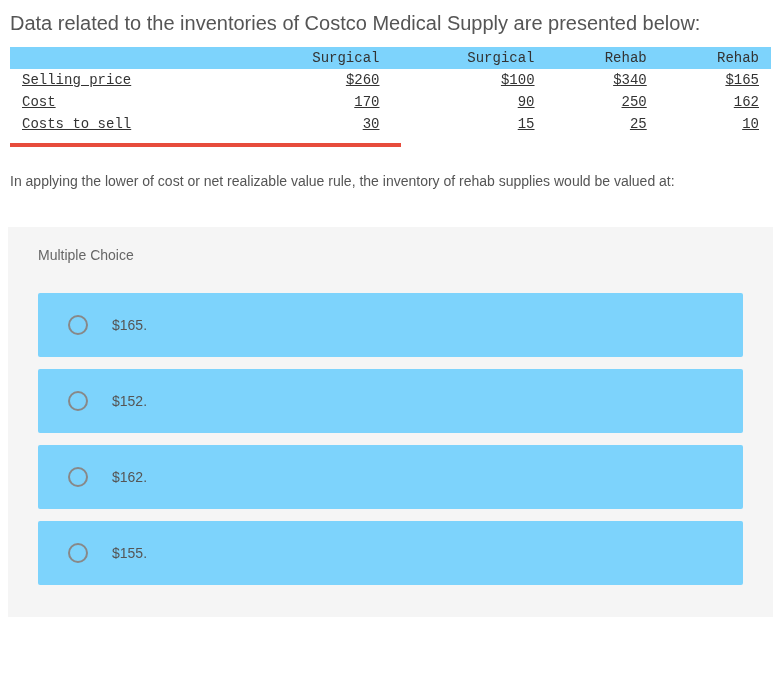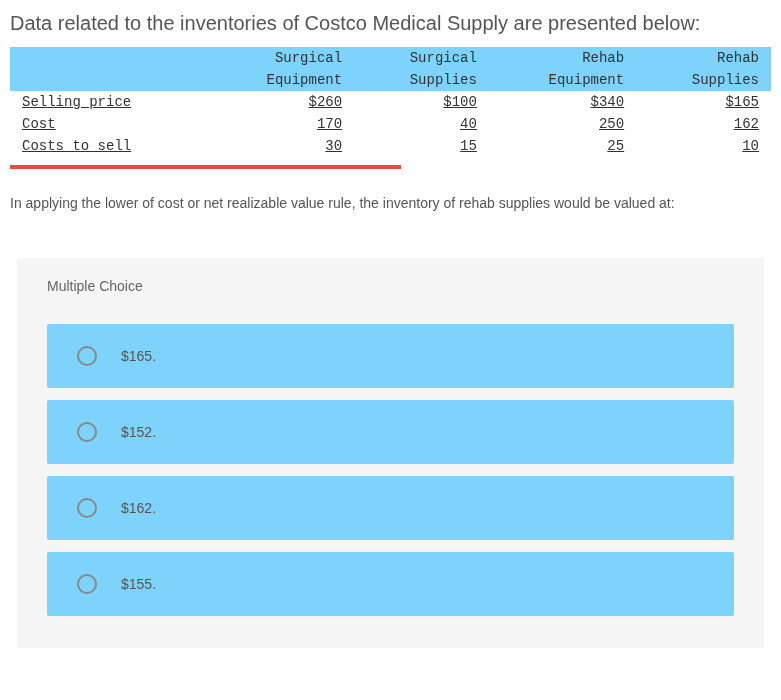--- a/index.html
+++ b/index.html
@@ -57,21 +57,21 @@
       margin-bottom: 18px;
     }
     .question-text {
       padding: 8px 10px 30px 10px;
       color: #555;
       font-size: 14px;
     }
     .mc-container {
       background: #f5f5f5;
       padding: 20px 30px;
-      margin: 17px;
+      margin: 8px;
     }
     .mc-header {
       font-size: 14px;
       color: #666;
       margin-bottom: 30px;
     }
     .option-row {
       background: #7dd3fc;
       padding: 22px 30px;
       margin-bottom: 12px;
@@ -100,40 +100,33 @@
 
 <table class="data-table">
   <thead>
     <tr>
       <th></th>
       <th>Surgical</th>
       <th>Surgical</th>
       <th>Rehab</th>
       <th>Rehab</th>
     </tr>
-    <tr>
-      <th></th>
-      <th>Equipment</th>
-      <th>Supplies</th>
-      <th>Equipment</th>
-      <th>Supplies</th>
-    </tr>
   </thead>
   <tbody>
     <tr>
       <td class="row-label">Selling price</td>
       <td>$260</td>
       <td>$100</td>
       <td>$340</td>
       <td>$165</td>
     </tr>
     <tr>
       <td class="row-label">Cost</td>
       <td>170</td>
-      <td>40</td>
+      <td>90</td>
       <td>250</td>
       <td>162</td>
     </tr>
     <tr>
       <td class="row-label">Costs to sell</td>
       <td>30</td>
       <td>15</td>
       <td>25</td>
       <td>10</td>
     </tr>

